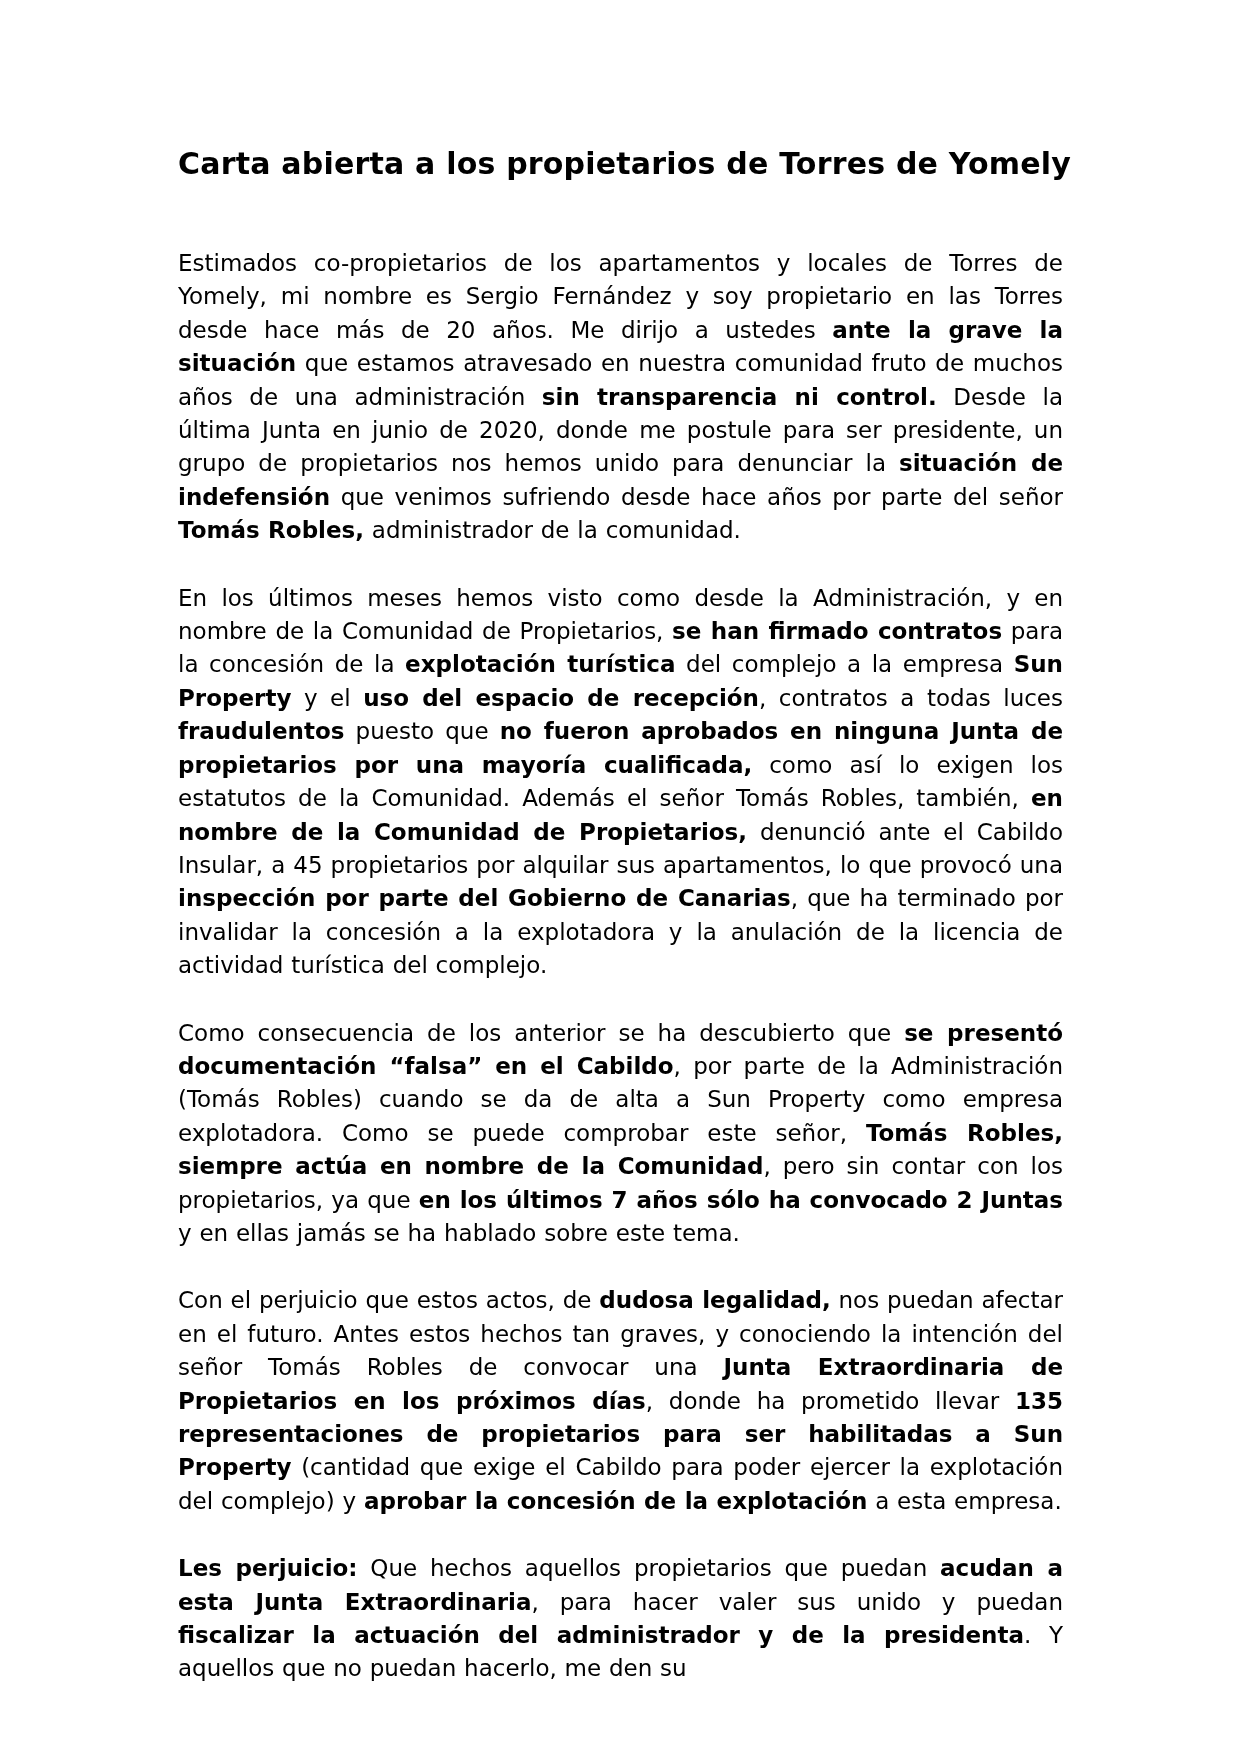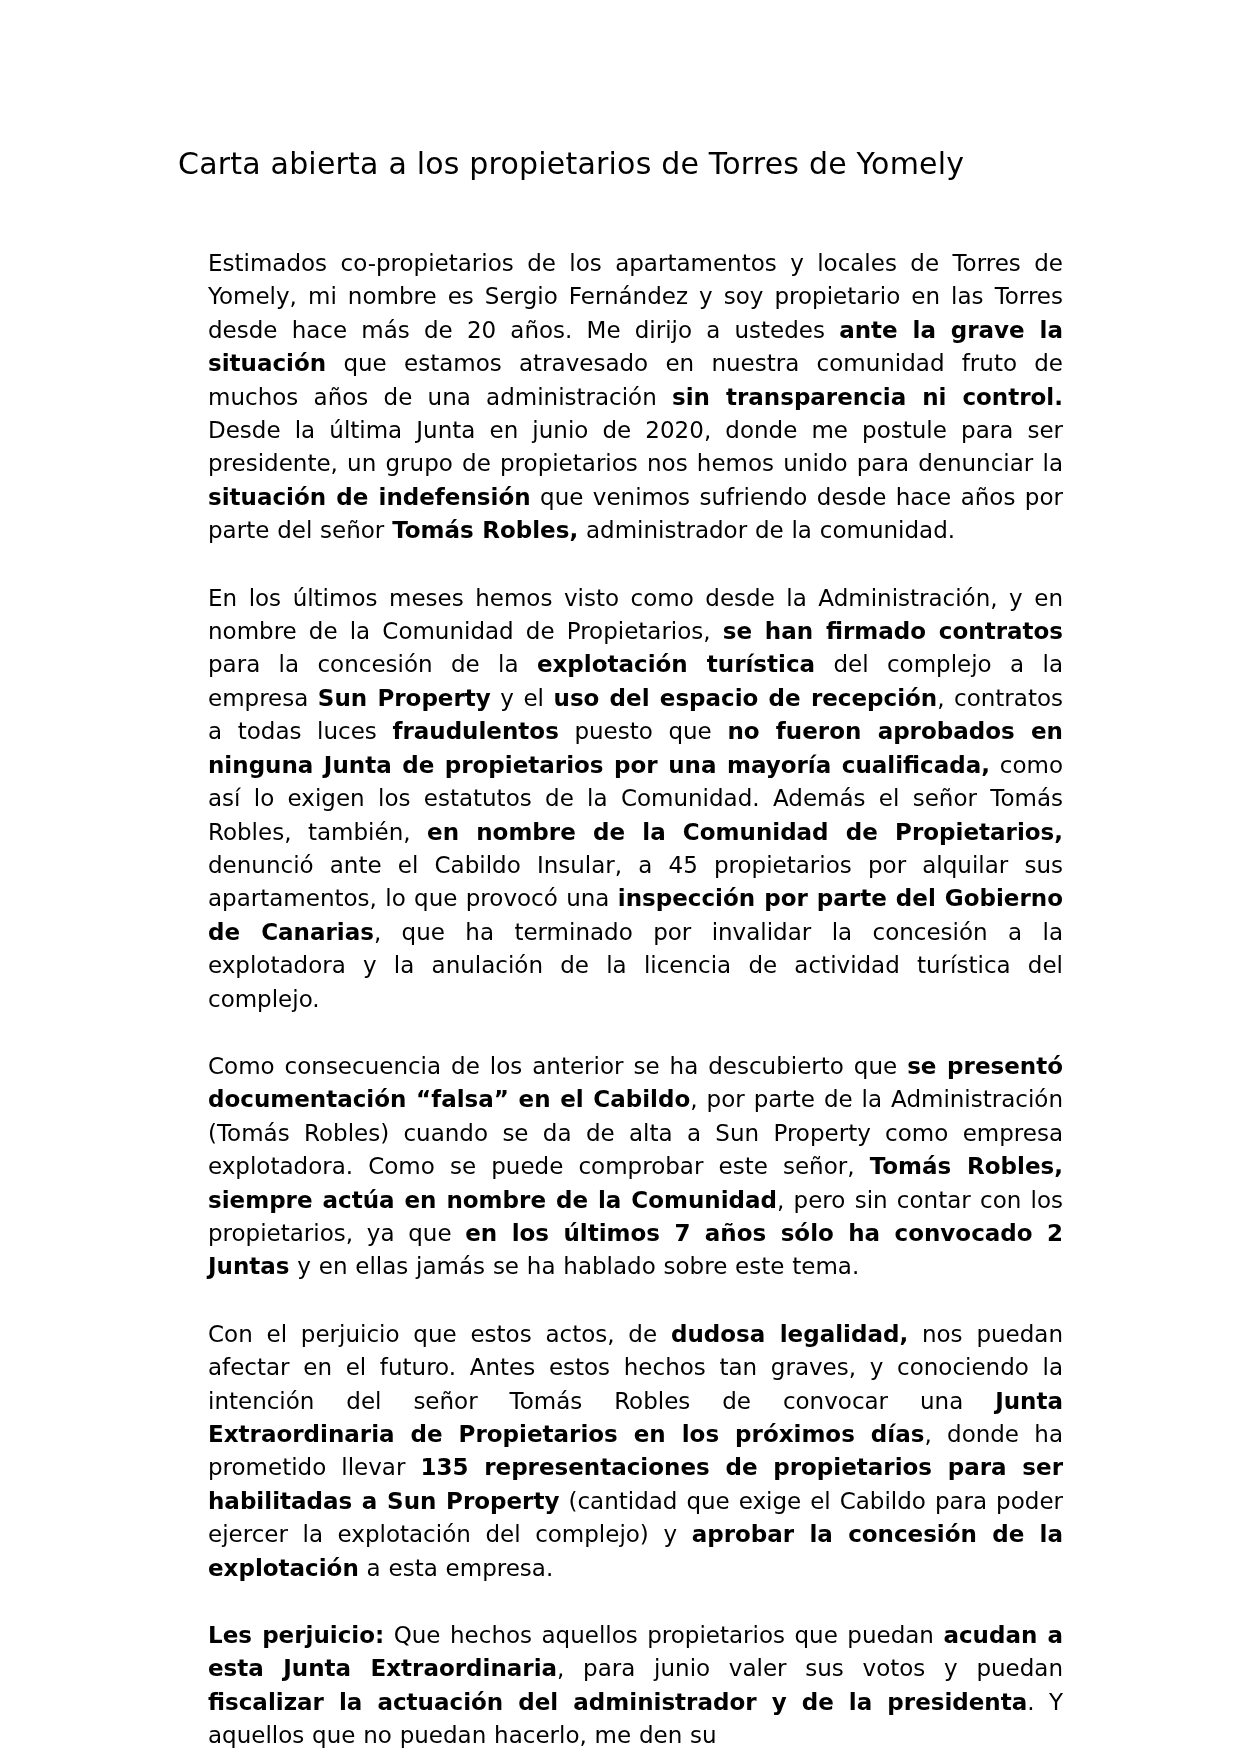--- a/index.html
+++ b/index.html
@@ -11,42 +11,41 @@
   }
   .sheet {
     width: 1240px;
     min-height: 1755px;
     background: #ffffff;
     padding: 146px 177px 80px 178px;
     overflow: hidden;
   }
   .doc-title {
     font-size: 30px;
-    font-weight: normal;
+    font-weight: bold;
     line-height: 35px;
     white-space: nowrap;
     margin-bottom: 66px;
     letter-spacing: 0.2px;
   }
   .letter-body p {
     font-size: 23px;
     line-height: 33.4px;
     text-align: justify;
     margin-bottom: 34px;
     word-spacing: 0.5px;
-    margin-left: 30px;
   }
   .letter-body p:last-child { margin-bottom: 0; }
   .letter-body b { font-weight: bold; }
 </style>
 </head>
 <body>
 
 <div class="sheet">
   <h1 class="doc-title">Carta abierta a los propietarios de Torres de Yomely</h1>
   <div class="letter-body">
       <p><span>Estimados co-propietarios de los apartamentos y locales de Torres de Yomely, mi nombre es Sergio Fernández y soy propietario en las Torres desde hace más de 20 años. Me dirijo a ustedes </span><b>ante la grave la situación</b><span> que estamos atravesado en nuestra comunidad fruto de muchos años de una administración </span><b>sin transparencia ni control.</b><span> Desde la última Junta en junio de 2020, donde me postule para ser presidente, un grupo de propietarios nos hemos unido para denunciar la </span><b>situación de indefensión</b><span> que venimos sufriendo desde hace años por parte del señor </span><b>Tomás Robles,</b><span> administrador de la comunidad.</span></p>
       <p><span>En los últimos meses hemos visto como desde la Administración, y en nombre de la Comunidad de Propietarios, </span><b>se han firmado contratos</b><span> para la concesión de la </span><b>explotación turística</b><span> del complejo a la empresa </span><b>Sun Property</b><span> y el </span><b>uso del espacio de recepción</b><span>, contratos a todas luces </span><b>fraudulentos</b><span> puesto que </span><b>no fueron aprobados en ninguna Junta de propietarios por una mayoría cualificada,</b><span> como así lo exigen los estatutos de la Comunidad. Además el señor Tomás Robles, también, </span><b>en nombre de la Comunidad de Propietarios,</b><span> denunció ante el Cabildo Insular, a 45 propietarios por alquilar sus apartamentos, lo que provocó una </span><b>inspección por parte del Gobierno de Canarias</b><span>, que ha terminado por invalidar la concesión a la explotadora y la anulación de la licencia de actividad turística del complejo.</span></p>
       <p><span>Como consecuencia de los anterior se ha descubierto que </span><b>se presentó documentación “falsa” en el Cabildo</b><span>, por parte de la Administración (Tomás Robles) cuando se da de alta a Sun Property como empresa explotadora. Como se puede comprobar este señor, </span><b>Tomás Robles, siempre actúa en nombre de la Comunidad</b><span>, pero sin contar con los propietarios, ya que </span><b>en los últimos 7 años sólo ha convocado 2 Juntas</b><span> y en ellas jamás se ha hablado sobre este tema.</span></p>
       <p><span>Con el perjuicio que estos actos, de </span><b>dudosa legalidad,</b><span> nos puedan afectar en el futuro. Antes estos hechos tan graves, y conociendo la intención del señor Tomás Robles de convocar una </span><b>Junta Extraordinaria de Propietarios en los próximos días</b><span>, donde ha prometido llevar </span><b>135 representaciones de propietarios para ser habilitadas a Sun Property</b><span> (cantidad que exige el Cabildo para poder ejercer la explotación del complejo) y </span><b>aprobar la concesión de la explotación</b><span> a esta empresa.</span></p>
-      <p><b>Les perjuicio:</b><span> Que hechos aquellos propietarios que puedan </span><b>acudan a esta Junta Extraordinaria</b><span>, para junio valer sus votos y puedan </span><b>fiscalizar la actuación del administrador y de la presidenta</b><span>. Y aquellos que no puedan hacerlo, me den su</span></p>
+      <p><b>Les perjuicio:</b><span> Que hechos aquellos propietarios que puedan </span><b>acudan a esta Junta Extraordinaria</b><span>, para hacer valer sus unido y puedan </span><b>fiscalizar la actuación del administrador y de la presidenta</b><span>. Y aquellos que no puedan hacerlo, me den su</span></p>
     </div>
 </div>
 
 </body></html>

